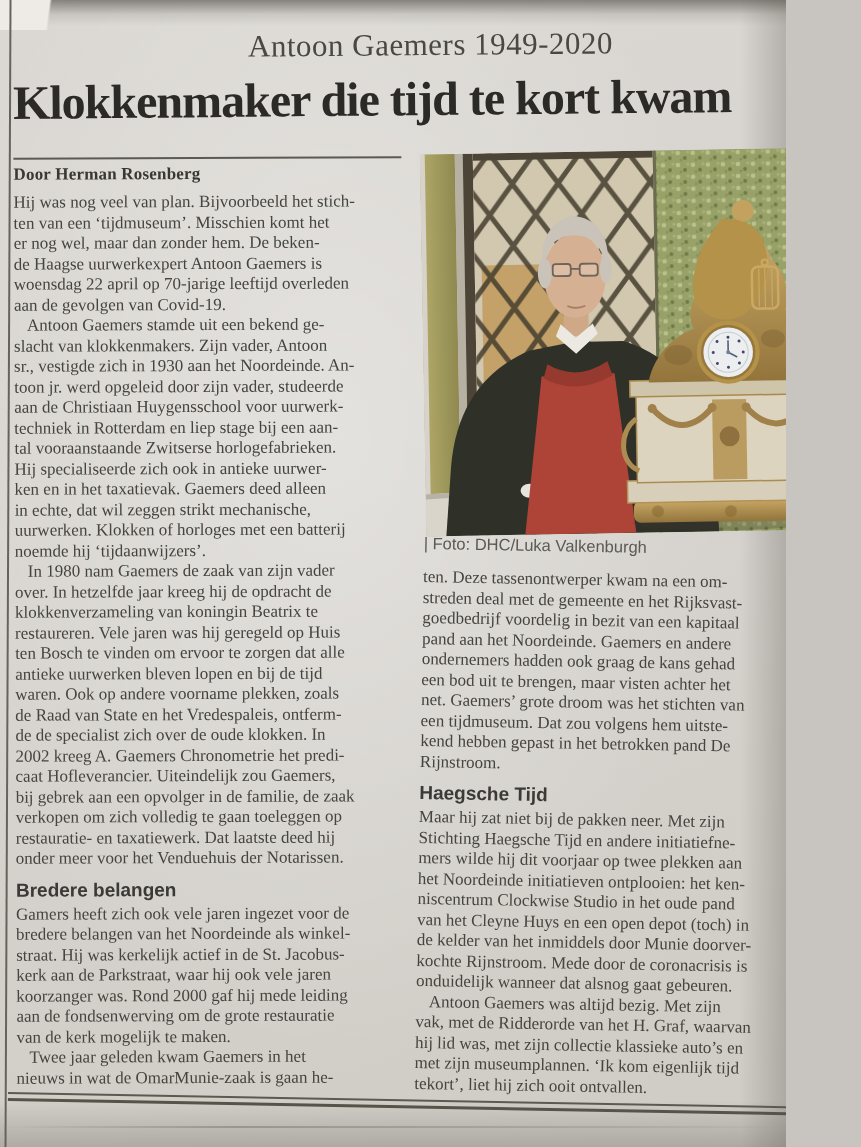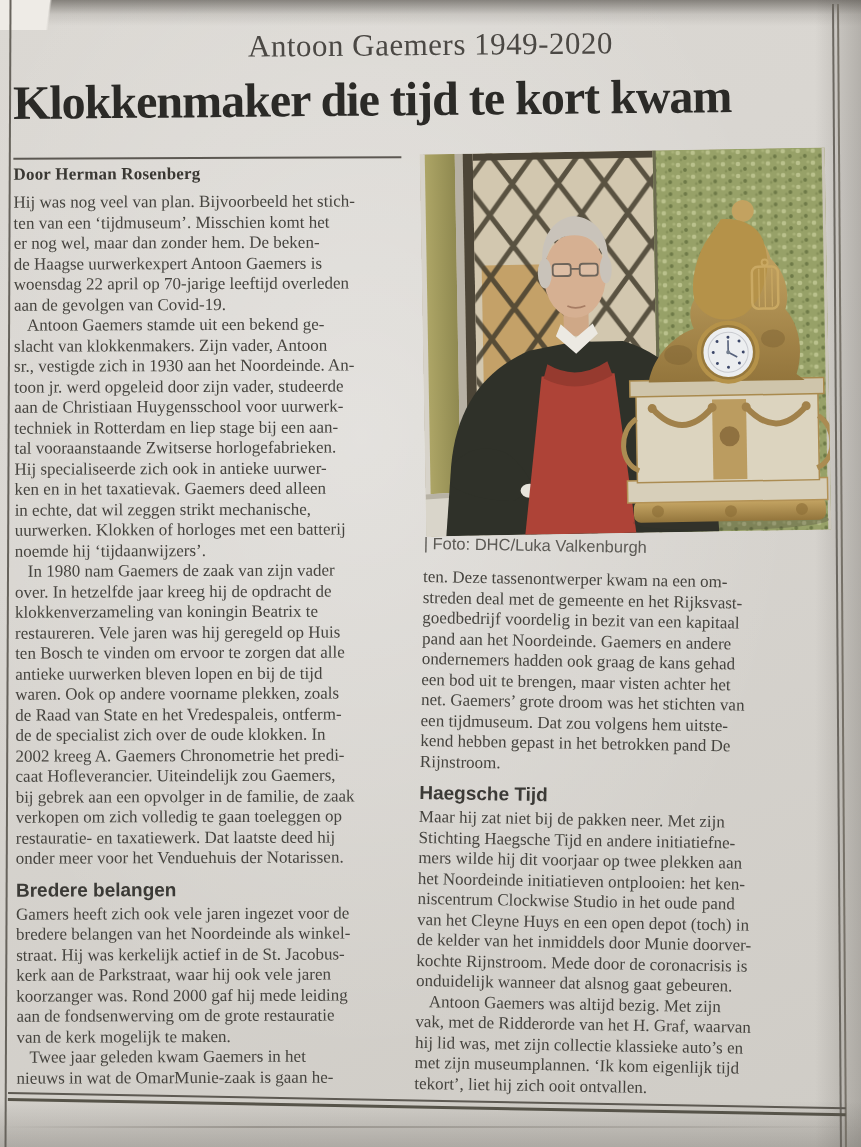--- a/index.html
+++ b/index.html
@@ -1,16 +1,16 @@
 <!DOCTYPE html>
 <html><head>
 <meta charset="utf-8">
 <style>
   html,body{margin:0;padding:0;background:#c8c5c0;}
-  .page{position:relative;width:861px;height:1147px;overflow:hidden;
+  .page{position:relative;width:786px;height:1147px;overflow:hidden;
         background:linear-gradient(160deg,#dbd8d3 0%,#d8d5d0 40%,#cfccc6 100%);
         font-family:"Liberation Serif","DejaVu Serif",serif;color:#44423d;}
   
   .crease-top{position:absolute;left:0;top:0;width:100%;height:26px;
       background:linear-gradient(180deg,rgba(62,58,52,.55),rgba(62,58,52,.12) 55%,rgba(62,58,52,0));}
   .corner-fold{position:absolute;left:0;top:0;width:120px;height:30px;
       background:linear-gradient(98deg,#eeebe6 40%,rgba(238,235,230,0) 42%);}
   .vignette{position:absolute;inset:0;
       background:radial-gradient(ellipse at 42% 38%,rgba(255,255,255,.30),rgba(255,255,255,0) 62%);}
   .right-shade{position:absolute;right:0;top:0;width:46px;height:100%;

